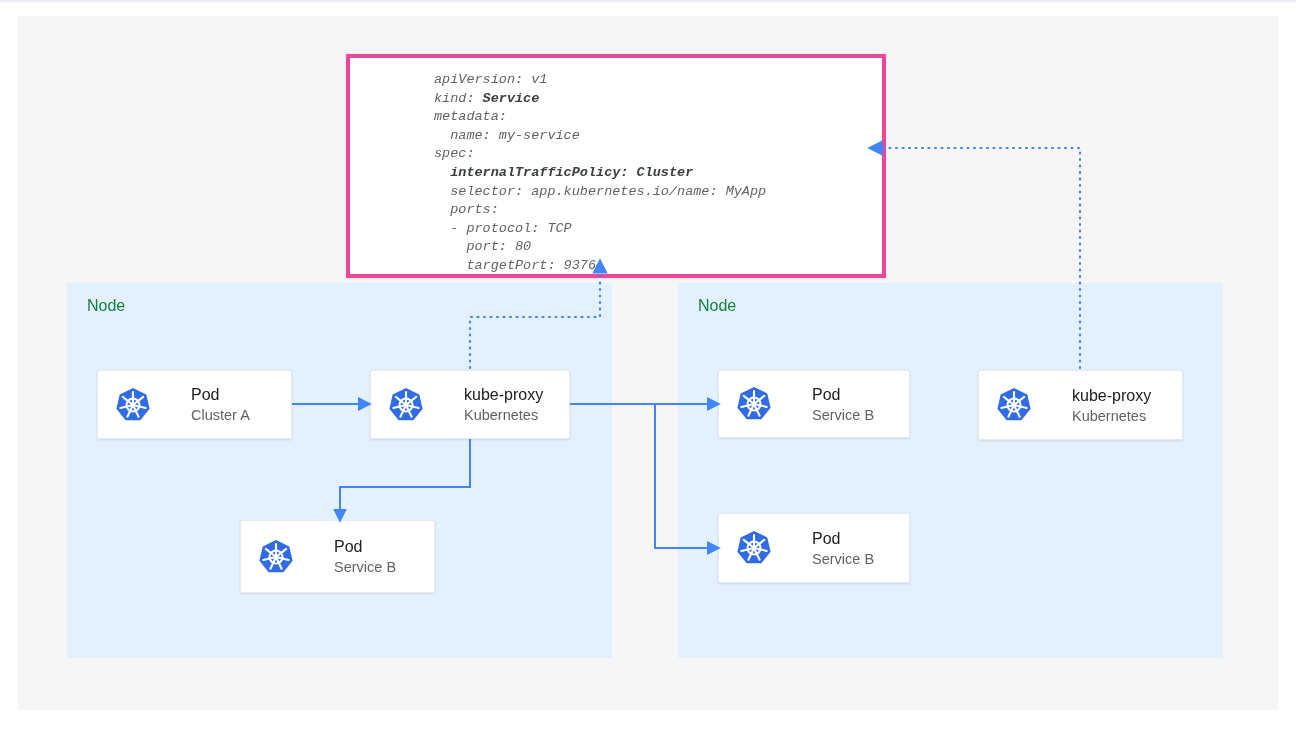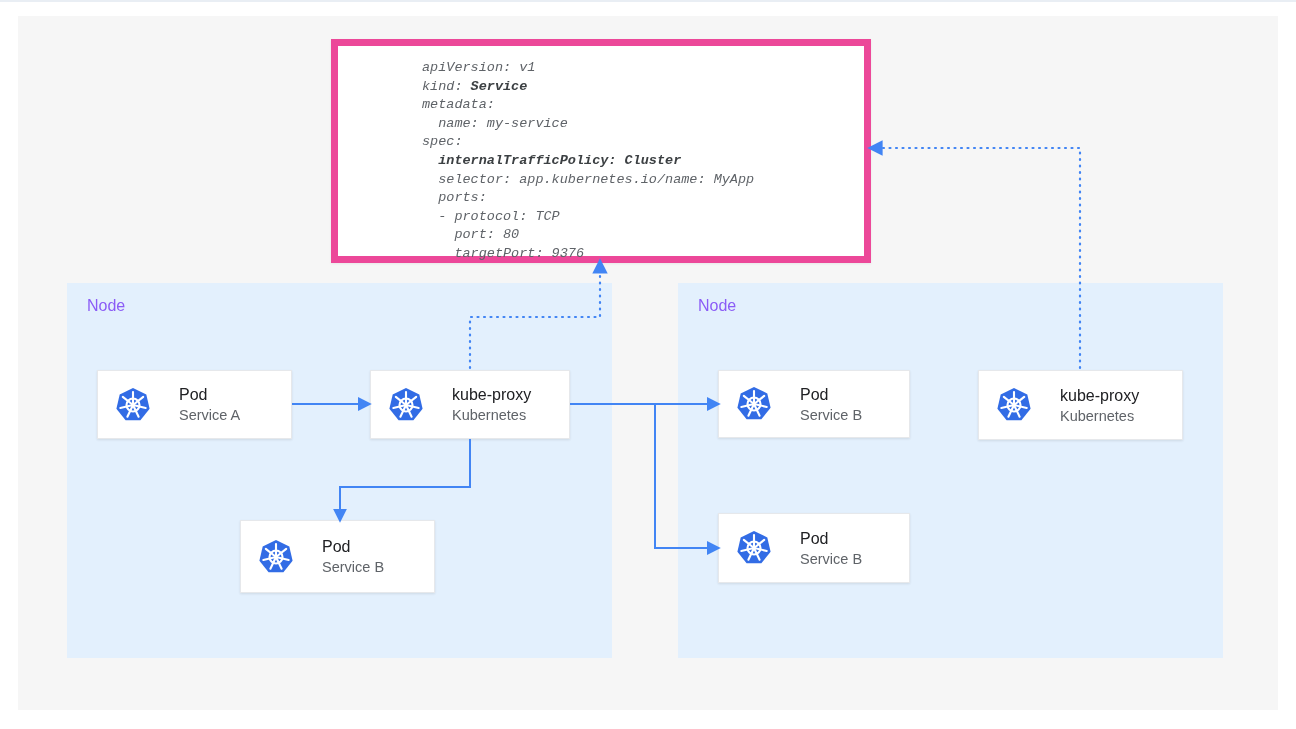--- a/index.html
+++ b/index.html
@@ -12,53 +12,53 @@
     position:absolute; left:0; top:0; width:1296px; height:2px;
     background:#e9eef4;
   }
   .panel {
     position:absolute; left:18px; top:16px; width:1260px; height:694px;
     background:var(--panel-background, #f6f6f6);
   }
   
   .manifest {
     position:absolute; left:330px; top:38px; width:540px; height:224px;
-    box-sizing:border-box; margin:1px;
-    background:#ffffff; border:7px solid #ec4899;
+    box-sizing:border-box; margin:16px;
+    background:#ffffff; border:4px solid #ec4899;
     box-shadow:0 1px 2px rgba(60,64,67,.08);
     padding:13px 10px 0 84px;
     font-family:"Liberation Mono","DejaVu Sans Mono",monospace;
     font-style:italic; font-size:13.5px; line-height:18.6px;
     color:var(--code-text, #5f6368);
     white-space:pre;
   }
   .manifest b { color:var(--code-bold, #3c4043); font-weight:bold;text-align:center; }
   
   .node {
     position:absolute; top:283px; width:545px; height:375px;
     background:var(--node-fill, #e3f0fd);
   }
   .node-left  { left:67px; }
   .node-right { left:678px; }
   .node-label {
     position:absolute; left:20px; top:14px;
-    font-size:16px; color:#8b5cf6;
+    font-size:16px; color:#15803d;
   }
   
   .card {
     position:absolute; background:#ffffff;
     border:1px solid #e6e8eb; box-sizing:border-box;
     box-shadow:0 1px 2px rgba(60,64,67,.12);
     display:flex; align-items:center;
   }
   .k8s-icon { width:36px; height:36px; flex:0 0 36px; margin-left:17px; }
   .k8s-icon polygon { fill:var(--kubernetes-blue, #326ce5); }
   .k8s-icon line { stroke:#ffffff; stroke-width:2.1; stroke-linecap:round; }
   .k8s-icon circle { stroke:#ffffff; stroke-width:2.1; fill:none; }
-  .card-text { margin-left:28px; display:flex; flex-direction:column; }
+  .card-text { margin-left:40px; display:flex; flex-direction:column; }
   .card-title { font-size:16px; color:#202124; }
   .card-subtitle { font-size:14.5px; color:#5f6368; margin-top:3px; }
   
   .card-pod-a            { left:30px;  top:87px;  width:195px; height:69px; }
   .card-kube-proxy-left  { left:303px; top:87px;  width:200px; height:69px; }
   .card-pod-b-left       { left:173px; top:237px; width:195px; height:73px; }
   .card-pod-b-right-top    { left:40px;  top:87px;  width:192px; height:68px; }
   .card-pod-b-right-bottom { left:40px;  top:230px; width:192px; height:70px; }
   .card-kube-proxy-right   { left:300px; top:87px;  width:205px; height:70px; }
   
@@ -85,21 +85,21 @@
         <line x1="18" y1="18" x2="28.2" y2="9.9"></line>
       <line x1="18" y1="18" x2="30.7" y2="20.9"></line>
         <line x1="18" y1="18" x2="23.6" y2="29.7"></line>
       <line x1="18" y1="18" x2="12.4" y2="29.7"></line>
         <line x1="18" y1="18" x2="5.3" y2="20.9"></line>
       <line x1="18" y1="18" x2="7.8" y2="9.9"></line>
       <circle cx="18" cy="18" r="6.5"></circle>
     </svg>
     <span class="card-text">
       <span class="card-title">Pod</span>
-      <span class="card-subtitle">Service A</span>
+      <span class="card-subtitle">Cluster A</span>
     </span>
   </div>
 
   <div class="card card-kube-proxy-left">
     <svg class="k8s-icon" viewBox="0 0 36 36">
       <polygon points="18,1 31.3,7.4 34.6,21.8 25.4,33.3 10.6,33.3 1.4,21.8 4.7,7.4"></polygon>
       <line x1="18" y1="18" x2="18" y2="5"></line>
         <line x1="18" y1="18" x2="28.2" y2="9.9"></line>
       <line x1="18" y1="18" x2="30.7" y2="20.9"></line>
         <line x1="18" y1="18" x2="23.6" y2="29.7"></line>

